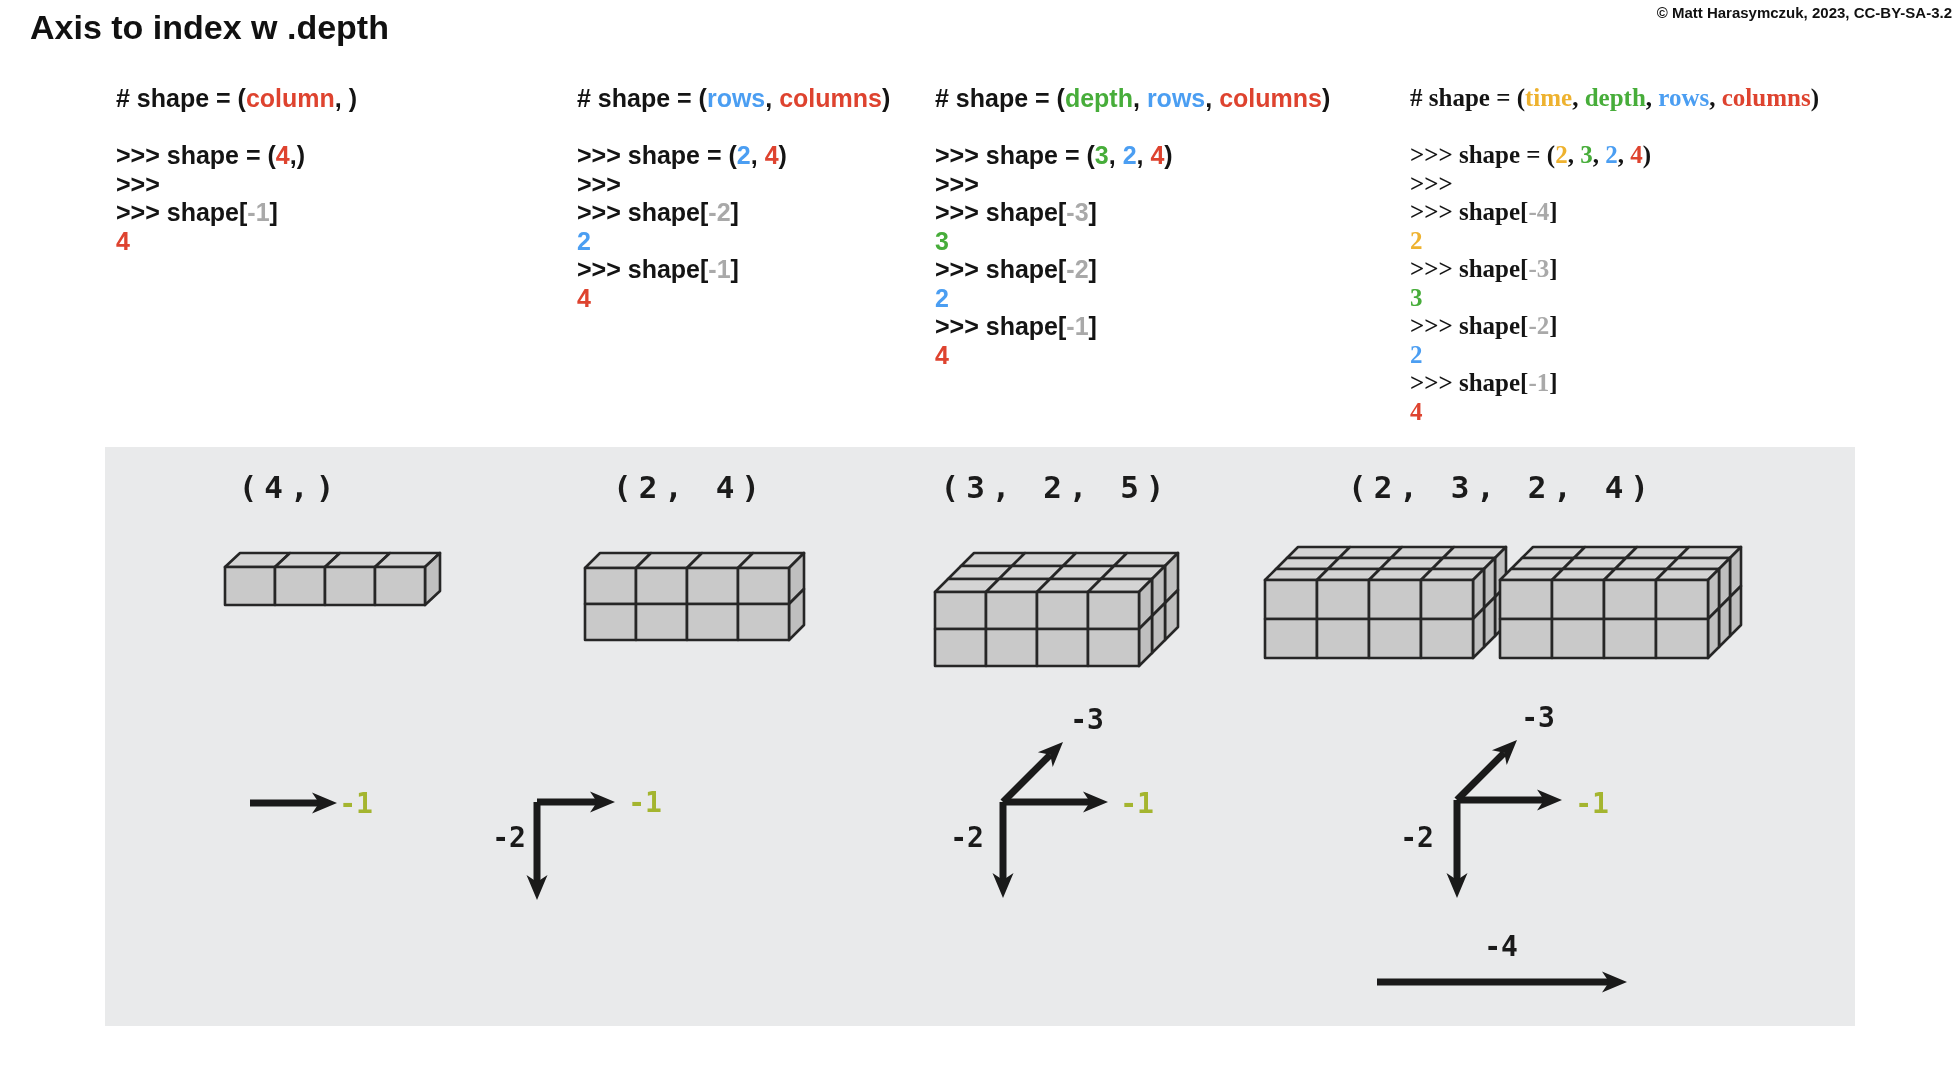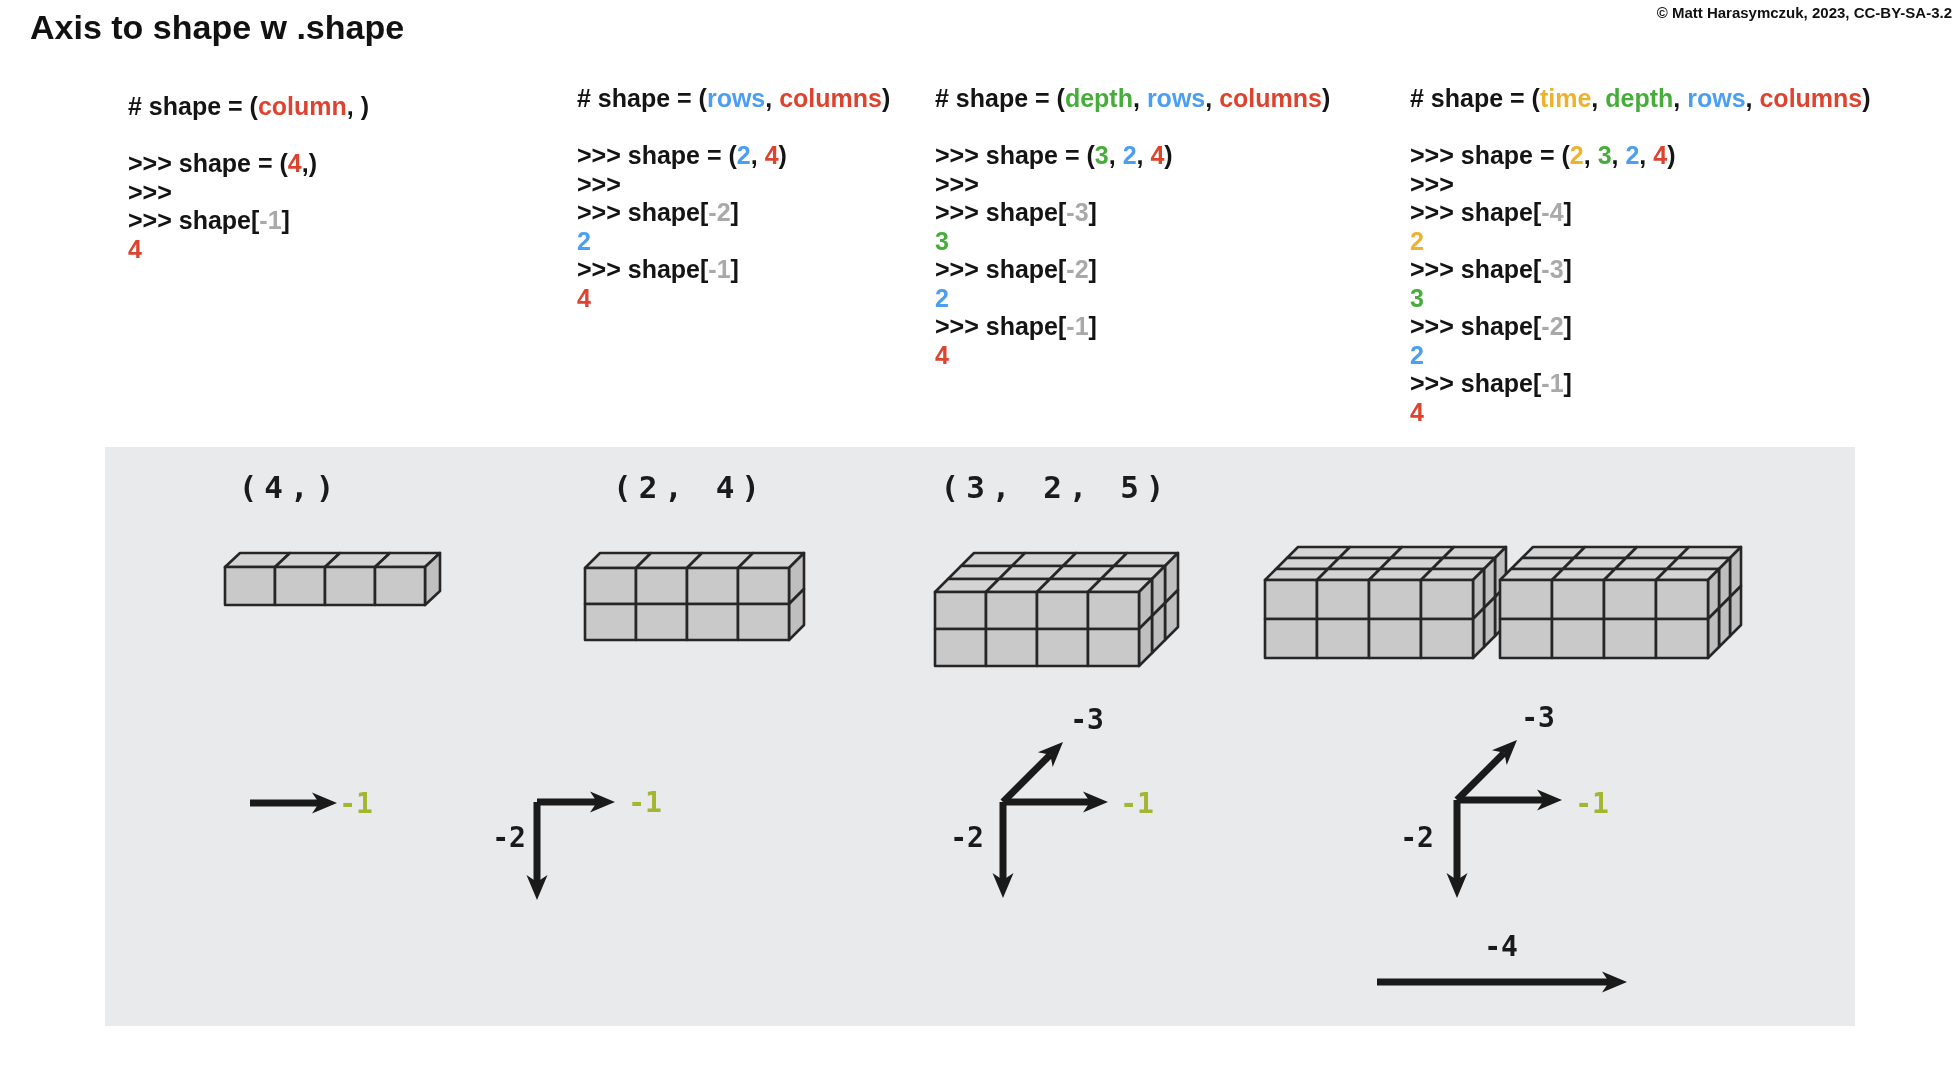--- a/index.html
+++ b/index.html
@@ -4,35 +4,35 @@
 <style>
   * { margin:0; padding:0; box-sizing:border-box; }
   html,body { width:1960px; height:1080px; }
   body { background:#ffffff; font-family:"Liberation Sans", sans-serif; position:relative; overflow:hidden; }
 
   .title { position:absolute; left:30px; top:8px; font-size:34px; font-weight:bold; color:#111; }
   .copyright { position:absolute; right:8px; top:4px; font-size:15px; font-weight:bold; color:#111; }
 
   .code-col { position:absolute; top:84px; font-size:25px; font-weight:bold;
               line-height:28.5px; white-space:pre; color:#141414; }
-  .col-0 { left:128px;margin-top:8px; } .col-1 { left:540px;margin-left:37px; } .col-2 { left:935px; } .col-3 { left:1410px; }
+  .col-0 { left:116px; } .col-1 { left:540px;margin-left:37px; } .col-2 { left:935px; } .col-3 { left:1410px;font-family:Liberation Serif, serif; }
   .code-line { height:28.5px; }
 
   .panel { position:absolute; left:105px; top:447px; width:1750px; height:579px; background:#e9eaeb; }
   .panel svg { position:absolute; left:0; top:0; }
   .dlabel { position:absolute; top:22px; transform:translateX(-50%);
             font-family:"DejaVu Sans Mono", monospace; font-weight:bold; font-size:31px;
             letter-spacing:7px; color:#1b1b1b; white-space:pre; }
   .dl-0 { left:185px; } .dl-1 { left:585px;text-align:right; } .dl-2 { left:951px; } .dl-3 { left:1397px; }
 </style>
 </head>
 <body>
 
 <div class="slide">
-  <h1 class="title">Axis to shape w .shape</h1>
+  <h1 class="title">Axis to index w .depth</h1>
   <div class="copyright">© Matt Harasymczuk, 2023, CC-BY-SA-3.2</div>
 
   <section>
     <div class="code-col col-0"><div class="code-line"><span style="color: rgb(20, 20, 20);"># shape = (</span><span style="color: rgb(222, 67, 47);">column</span><span style="color: rgb(20, 20, 20);">, )</span></div><div class="code-line"></div><div class="code-line"><span style="color: rgb(20, 20, 20);">&gt;&gt;&gt; shape = (</span><span style="color: rgb(222, 67, 47);">4</span><span style="color: rgb(20, 20, 20);">,)</span></div><div class="code-line"><span style="color: rgb(20, 20, 20);">&gt;&gt;&gt;</span></div><div class="code-line"><span style="color: rgb(20, 20, 20);">&gt;&gt;&gt; shape[</span><span style="color: rgb(169, 169, 169);">-1</span><span style="color: rgb(20, 20, 20);">]</span></div><div class="code-line"><span style="color: rgb(222, 67, 47);">4</span></div></div>
     <div class="code-col col-1"><div class="code-line"><span style="color: rgb(20, 20, 20);"># shape = (</span><span style="color: rgb(75, 158, 242);">rows</span><span style="color: rgb(20, 20, 20);">, </span><span style="color: rgb(222, 67, 47);">columns</span><span style="color: rgb(20, 20, 20);">)</span></div><div class="code-line"></div><div class="code-line"><span style="color: rgb(20, 20, 20);">&gt;&gt;&gt; shape = (</span><span style="color: rgb(75, 158, 242);">2</span><span style="color: rgb(20, 20, 20);">, </span><span style="color: rgb(222, 67, 47);">4</span><span style="color: rgb(20, 20, 20);">)</span></div><div class="code-line"><span style="color: rgb(20, 20, 20);">&gt;&gt;&gt;</span></div><div class="code-line"><span style="color: rgb(20, 20, 20);">&gt;&gt;&gt; shape[</span><span style="color: rgb(169, 169, 169);">-2</span><span style="color: rgb(20, 20, 20);">]</span></div><div class="code-line"><span style="color: rgb(75, 158, 242);">2</span></div><div class="code-line"><span style="color: rgb(20, 20, 20);">&gt;&gt;&gt; shape[</span><span style="color: rgb(169, 169, 169);">-1</span><span style="color: rgb(20, 20, 20);">]</span></div><div class="code-line"><span style="color: rgb(222, 67, 47);">4</span></div></div>
     <div class="code-col col-2"><div class="code-line"><span style="color: rgb(20, 20, 20);"># shape = (</span><span style="color: rgb(71, 173, 58);">depth</span><span style="color: rgb(20, 20, 20);">, </span><span style="color: rgb(75, 158, 242);">rows</span><span style="color: rgb(20, 20, 20);">, </span><span style="color: rgb(222, 67, 47);">columns</span><span style="color: rgb(20, 20, 20);">)</span></div><div class="code-line"></div><div class="code-line"><span style="color: rgb(20, 20, 20);">&gt;&gt;&gt; shape = (</span><span style="color: rgb(71, 173, 58);">3</span><span style="color: rgb(20, 20, 20);">, </span><span style="color: rgb(75, 158, 242);">2</span><span style="color: rgb(20, 20, 20);">, </span><span style="color: rgb(222, 67, 47);">4</span><span style="color: rgb(20, 20, 20);">)</span></div><div class="code-line"><span style="color: rgb(20, 20, 20);">&gt;&gt;&gt;</span></div><div class="code-line"><span style="color: rgb(20, 20, 20);">&gt;&gt;&gt; shape[</span><span style="color: rgb(169, 169, 169);">-3</span><span style="color: rgb(20, 20, 20);">]</span></div><div class="code-line"><span style="color: rgb(71, 173, 58);">3</span></div><div class="code-line"><span style="color: rgb(20, 20, 20);">&gt;&gt;&gt; shape[</span><span style="color: rgb(169, 169, 169);">-2</span><span style="color: rgb(20, 20, 20);">]</span></div><div class="code-line"><span style="color: rgb(75, 158, 242);">2</span></div><div class="code-line"><span style="color: rgb(20, 20, 20);">&gt;&gt;&gt; shape[</span><span style="color: rgb(169, 169, 169);">-1</span><span style="color: rgb(20, 20, 20);">]</span></div><div class="code-line"><span style="color: rgb(222, 67, 47);">4</span></div></div>
     <div class="code-col col-3"><div class="code-line"><span style="color: rgb(20, 20, 20);"># shape = (</span><span style="color: rgb(238, 178, 47);">time</span><span style="color: rgb(20, 20, 20);">, </span><span style="color: rgb(71, 173, 58);">depth</span><span style="color: rgb(20, 20, 20);">, </span><span style="color: rgb(75, 158, 242);">rows</span><span style="color: rgb(20, 20, 20);">, </span><span style="color: rgb(222, 67, 47);">columns</span><span style="color: rgb(20, 20, 20);">)</span></div><div class="code-line"></div><div class="code-line"><span style="color: rgb(20, 20, 20);">&gt;&gt;&gt; shape = (</span><span style="color: rgb(238, 178, 47);">2</span><span style="color: rgb(20, 20, 20);">, </span><span style="color: rgb(71, 173, 58);">3</span><span style="color: rgb(20, 20, 20);">, </span><span style="color: rgb(75, 158, 242);">2</span><span style="color: rgb(20, 20, 20);">, </span><span style="color: rgb(222, 67, 47);">4</span><span style="color: rgb(20, 20, 20);">)</span></div><div class="code-line"><span style="color: rgb(20, 20, 20);">&gt;&gt;&gt;</span></div><div class="code-line"><span style="color: rgb(20, 20, 20);">&gt;&gt;&gt; shape[</span><span style="color: rgb(169, 169, 169);">-4</span><span style="color: rgb(20, 20, 20);">]</span></div><div class="code-line"><span style="color: rgb(238, 178, 47);">2</span></div><div class="code-line"><span style="color: rgb(20, 20, 20);">&gt;&gt;&gt; shape[</span><span style="color: rgb(169, 169, 169);">-3</span><span style="color: rgb(20, 20, 20);">]</span></div><div class="code-line"><span style="color: rgb(71, 173, 58);">3</span></div><div class="code-line"><span style="color: rgb(20, 20, 20);">&gt;&gt;&gt; shape[</span><span style="color: rgb(169, 169, 169);">-2</span><span style="color: rgb(20, 20, 20);">]</span></div><div class="code-line"><span style="color: rgb(75, 158, 242);">2</span></div><div class="code-line"><span style="color: rgb(20, 20, 20);">&gt;&gt;&gt; shape[</span><span style="color: rgb(169, 169, 169);">-1</span><span style="color: rgb(20, 20, 20);">]</span></div><div class="code-line"><span style="color: rgb(222, 67, 47);">4</span></div></div>
   </section>
 
   <section class="panel">
@@ -183,14 +183,15 @@
           <polygon points="1352.0,451.0 1341.5,426.0 1352.0,433.0 1362.5,426.0" fill="#1a1a1a"></polygon>
           <text x="1312" y="390" fill="#1a1a1a" font-family="&quot;DejaVu Sans Mono&quot;, monospace" font-size="28" font-weight="bold" text-anchor="middle" dominant-baseline="central">-2</text>
           <line x1="1272" y1="535" x2="1504" y2="535" stroke="#1a1a1a" stroke-width="7"></line>
           <polygon points="1522.0,535.0 1497.0,545.5 1504.0,535.0 1497.0,524.5" fill="#1a1a1a"></polygon>
           <text x="1396" y="499" fill="#1a1a1a" font-family="&quot;DejaVu Sans Mono&quot;, monospace" font-size="28" font-weight="bold" text-anchor="middle" dominant-baseline="central">-4</text>
         </g>
       </svg>
     <div class="dlabel dl-0">(4,)</div>
     <div class="dlabel dl-1">(2, 4)</div>
     <div class="dlabel dl-2">(3, 2, 5)</div>
+    <div class="dlabel dl-3">(2, 3, 2, 4)</div>
   </section>
 </div>
 
 </body></html>

